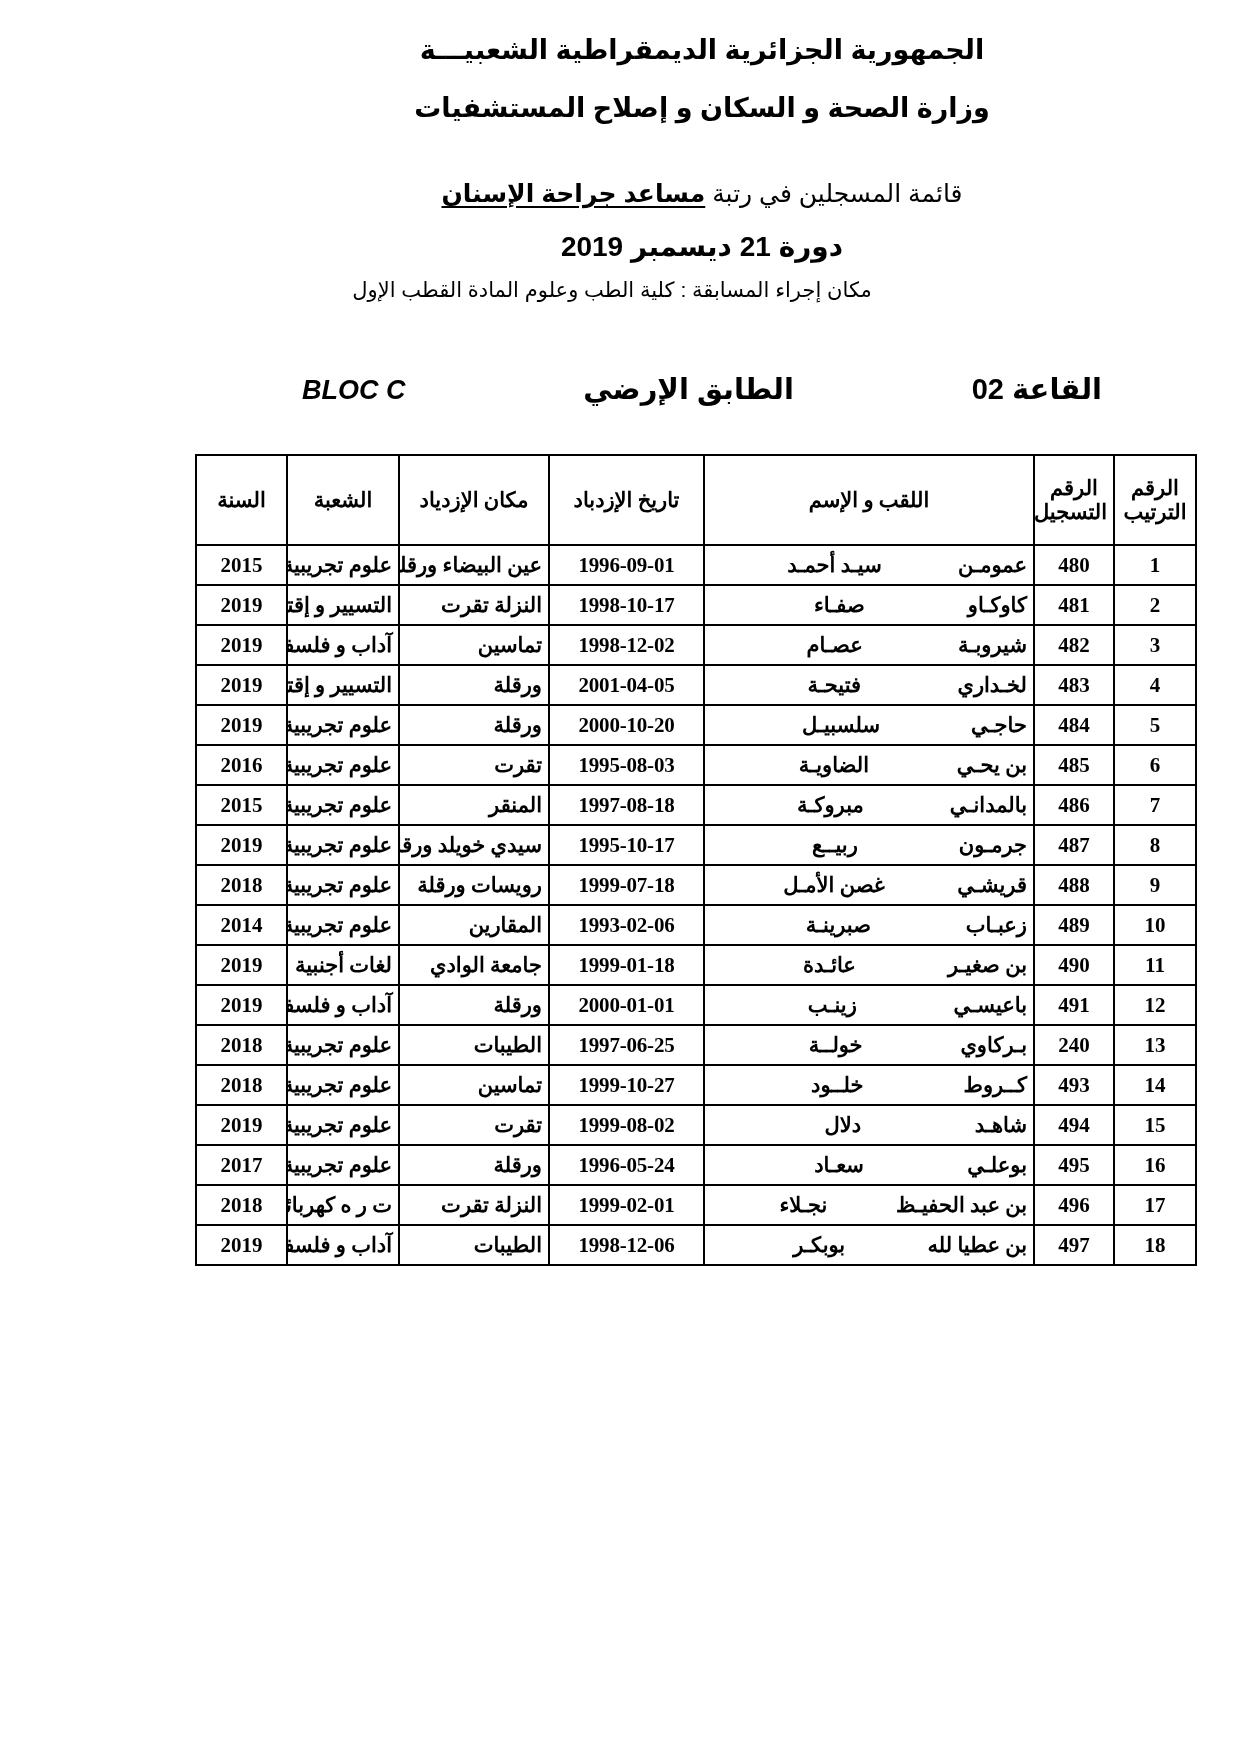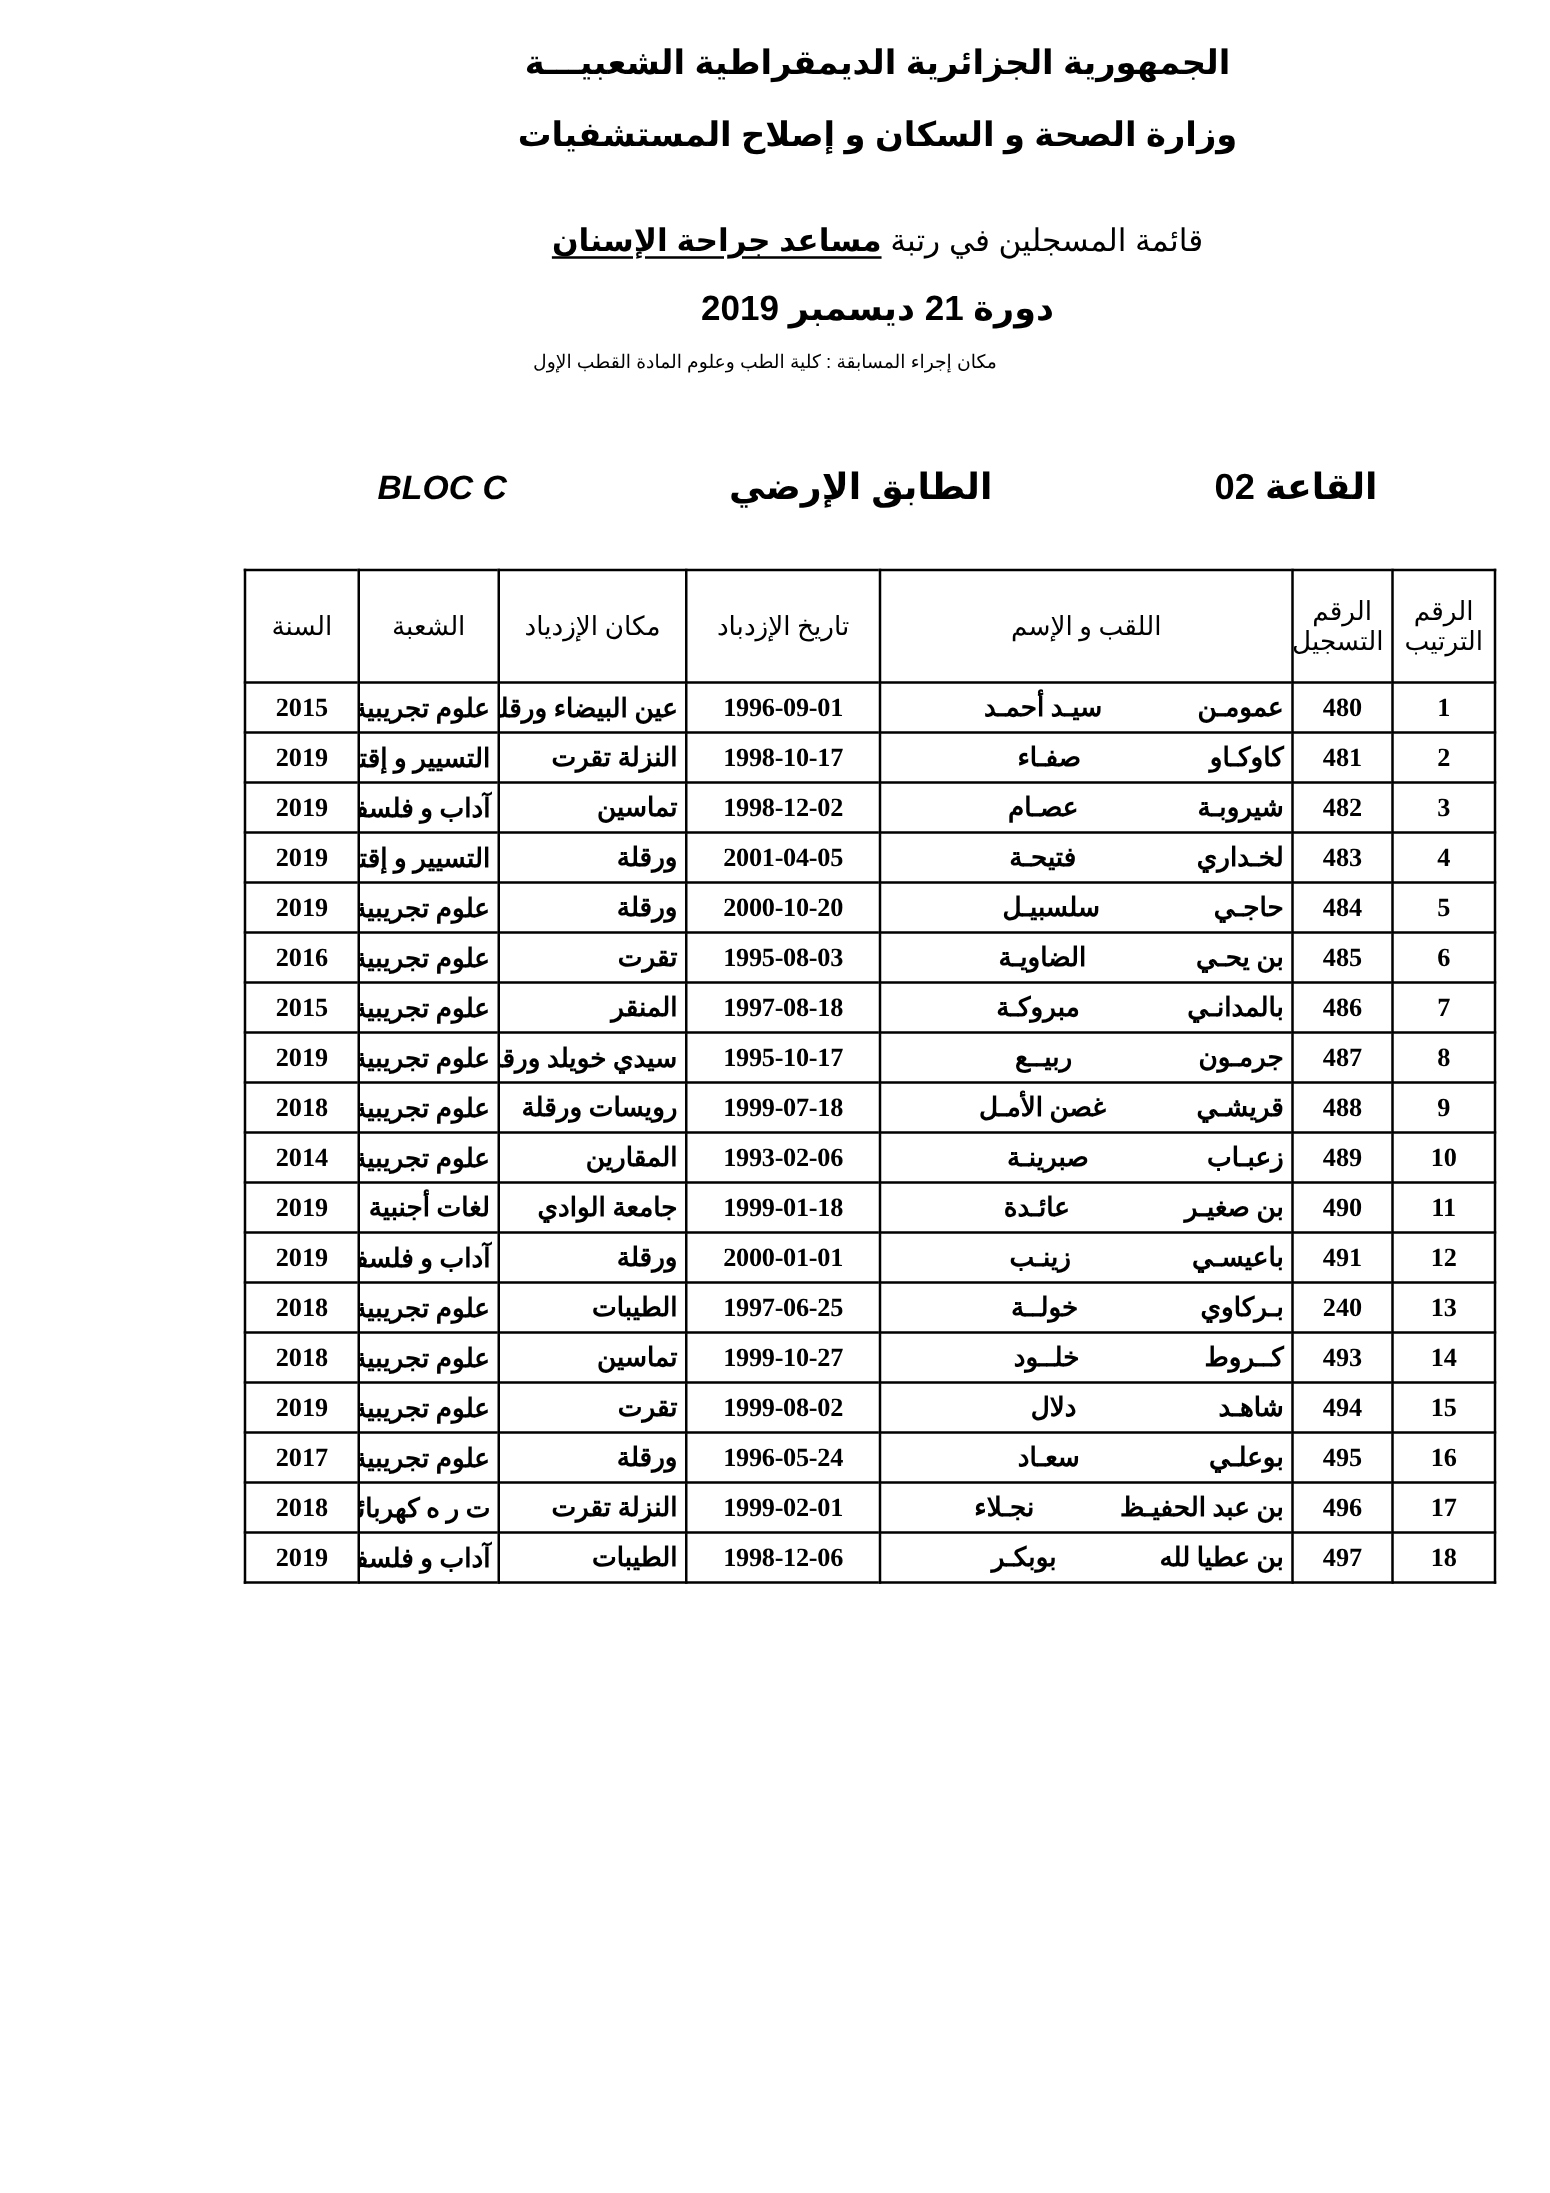--- a/index.html
+++ b/index.html
@@ -60,21 +60,21 @@
     font-family: "Liberation Sans", "DejaVu Sans", sans-serif;
     font-weight: bold;
     font-size: 28px;
     line-height: 42px;
     direction: rtl;
     margin-top: 14px;
   }
 
   .place-line {
     font-family: "Liberation Sans", "DejaVu Sans", sans-serif;
-    font-size: 15px;
+    font-size: 21px;
     line-height: 32px;
     direction: rtl;
     text-align: center;
     margin-top: 6px;
     padding-right: 180px;
   }
 
   
   .room-row {
     display: flex;
@@ -115,21 +115,21 @@
     padding: 0 6px;
     font-size: 21px;
     line-height: 1.15;
     overflow: hidden;
     white-space: nowrap;
   }
   table.list thead th {
     height: 88px;
     vertical-align: middle;
     text-align: center;
-    font-weight: normal;
+    font-weight: bold;
     font-size: 21px;
   }
   table.list thead th .hdr-two {
     display: block;
     line-height: 1.15;
   }
   table.list tbody td {
     height: 38px;
     vertical-align: middle;
   }

